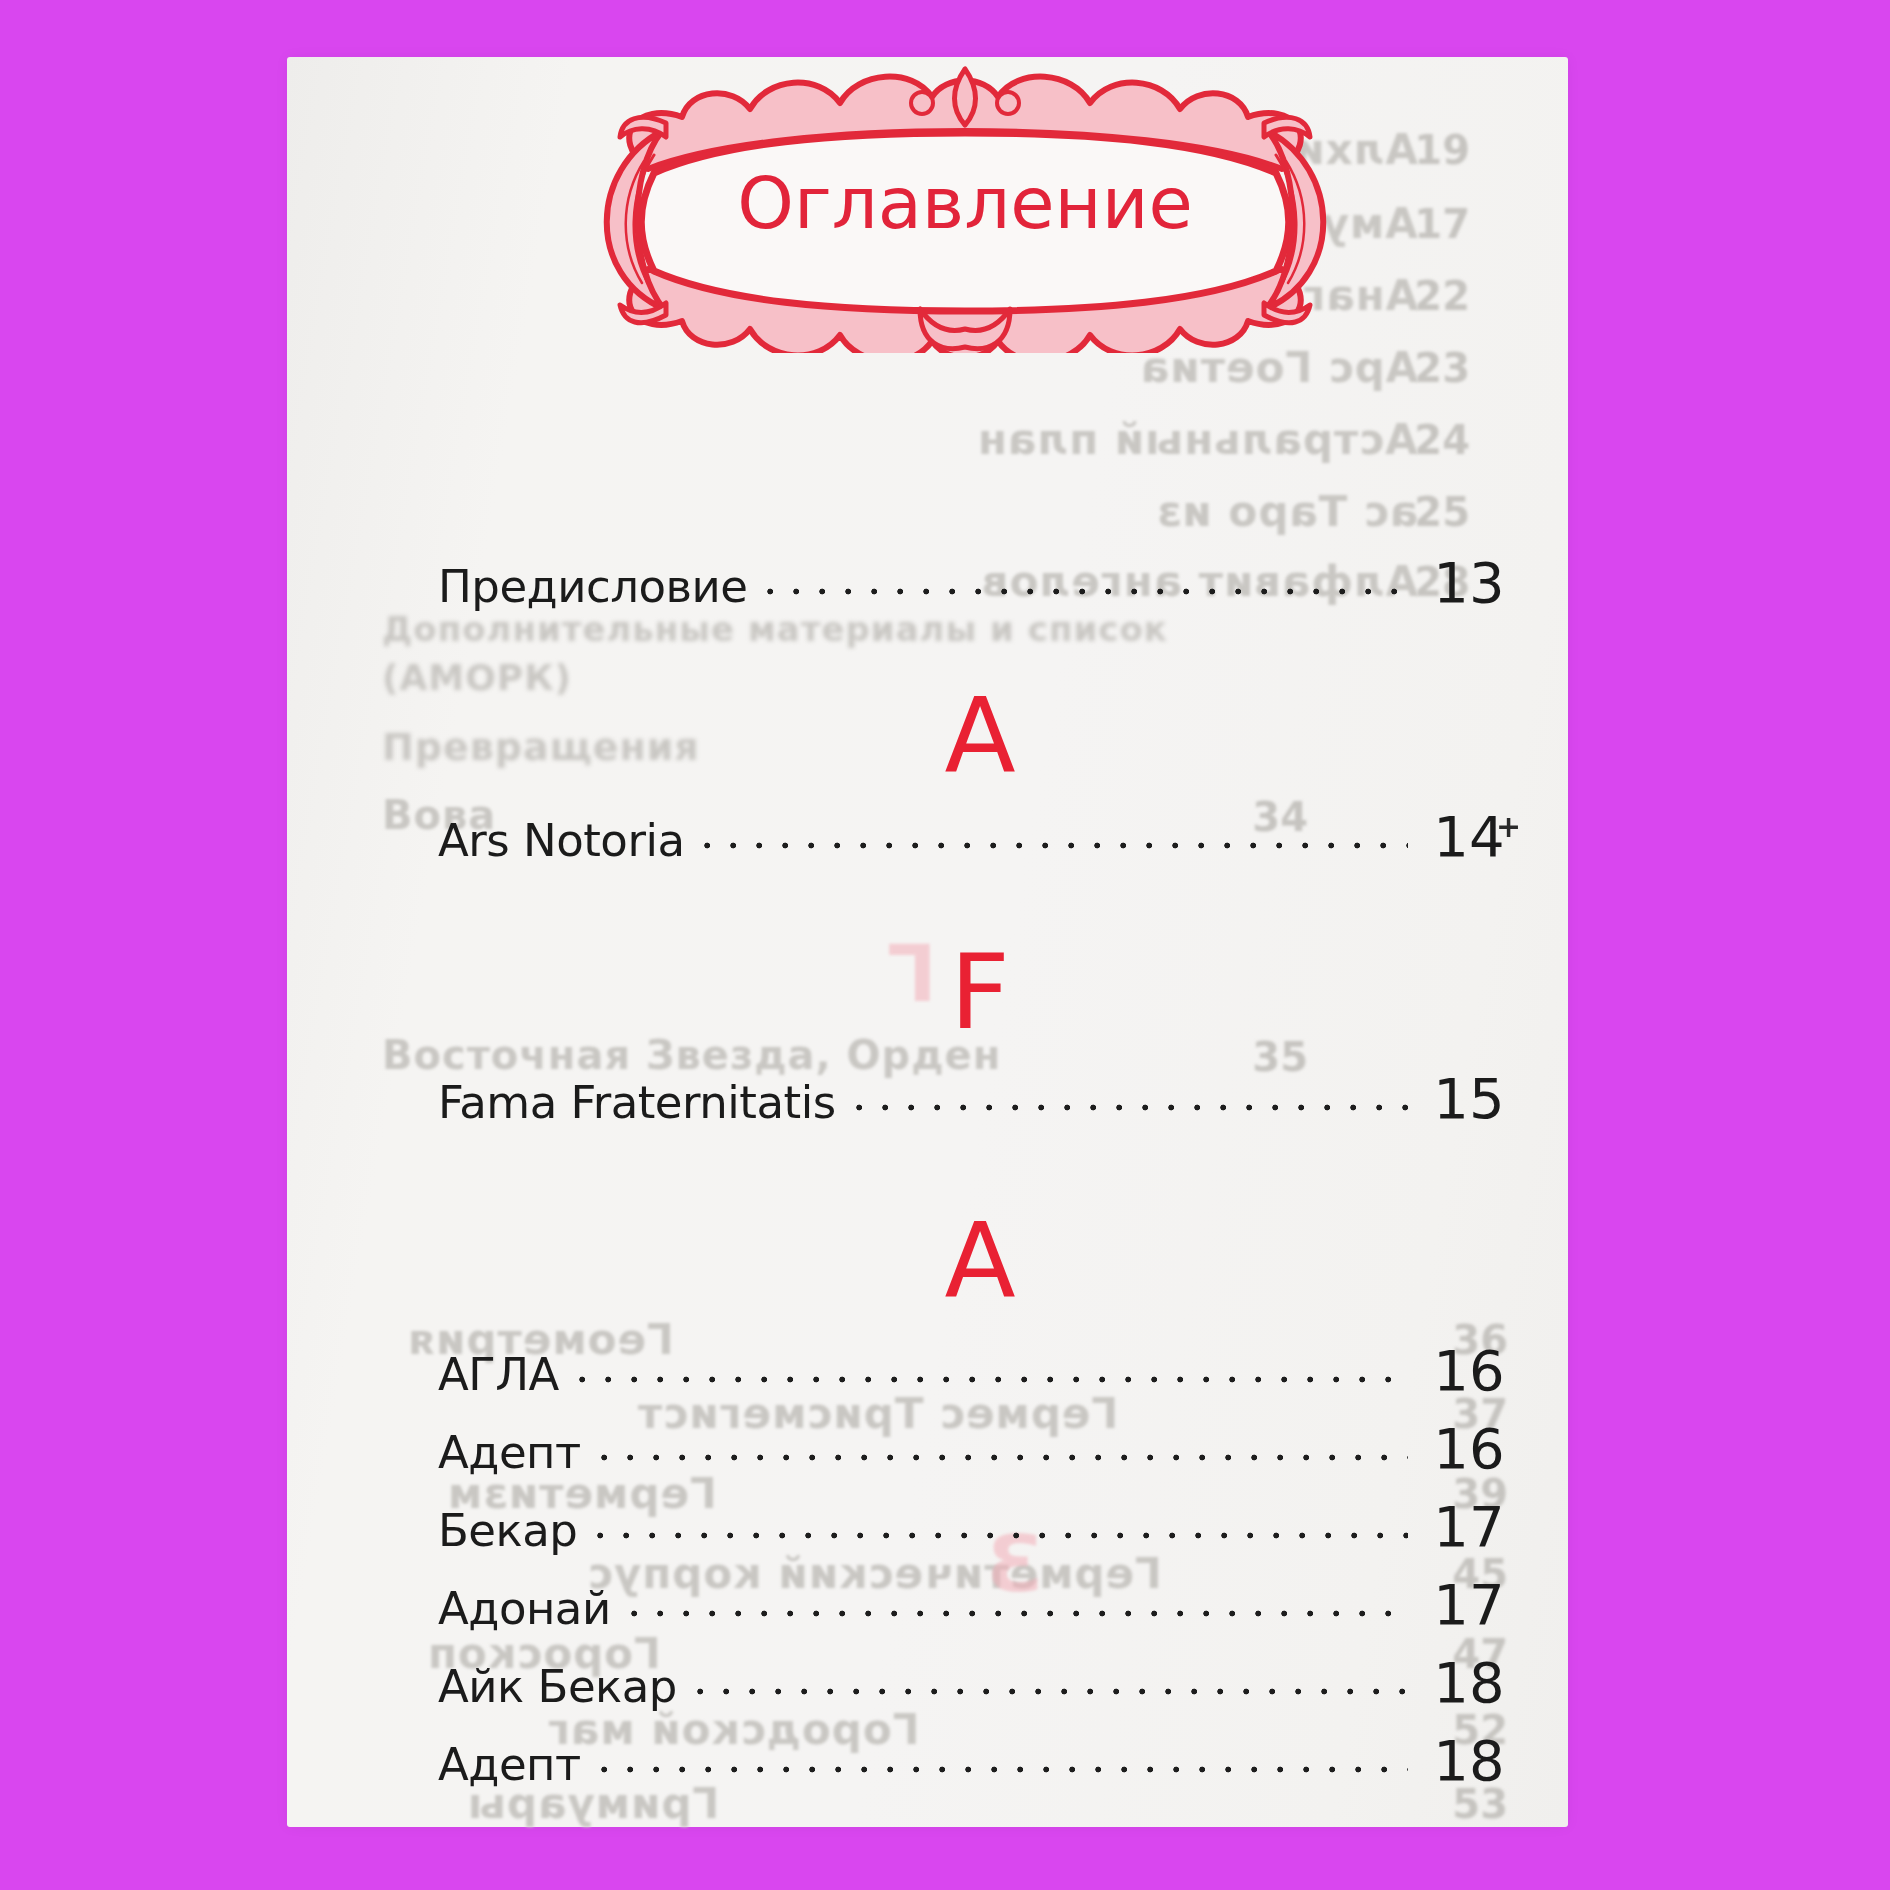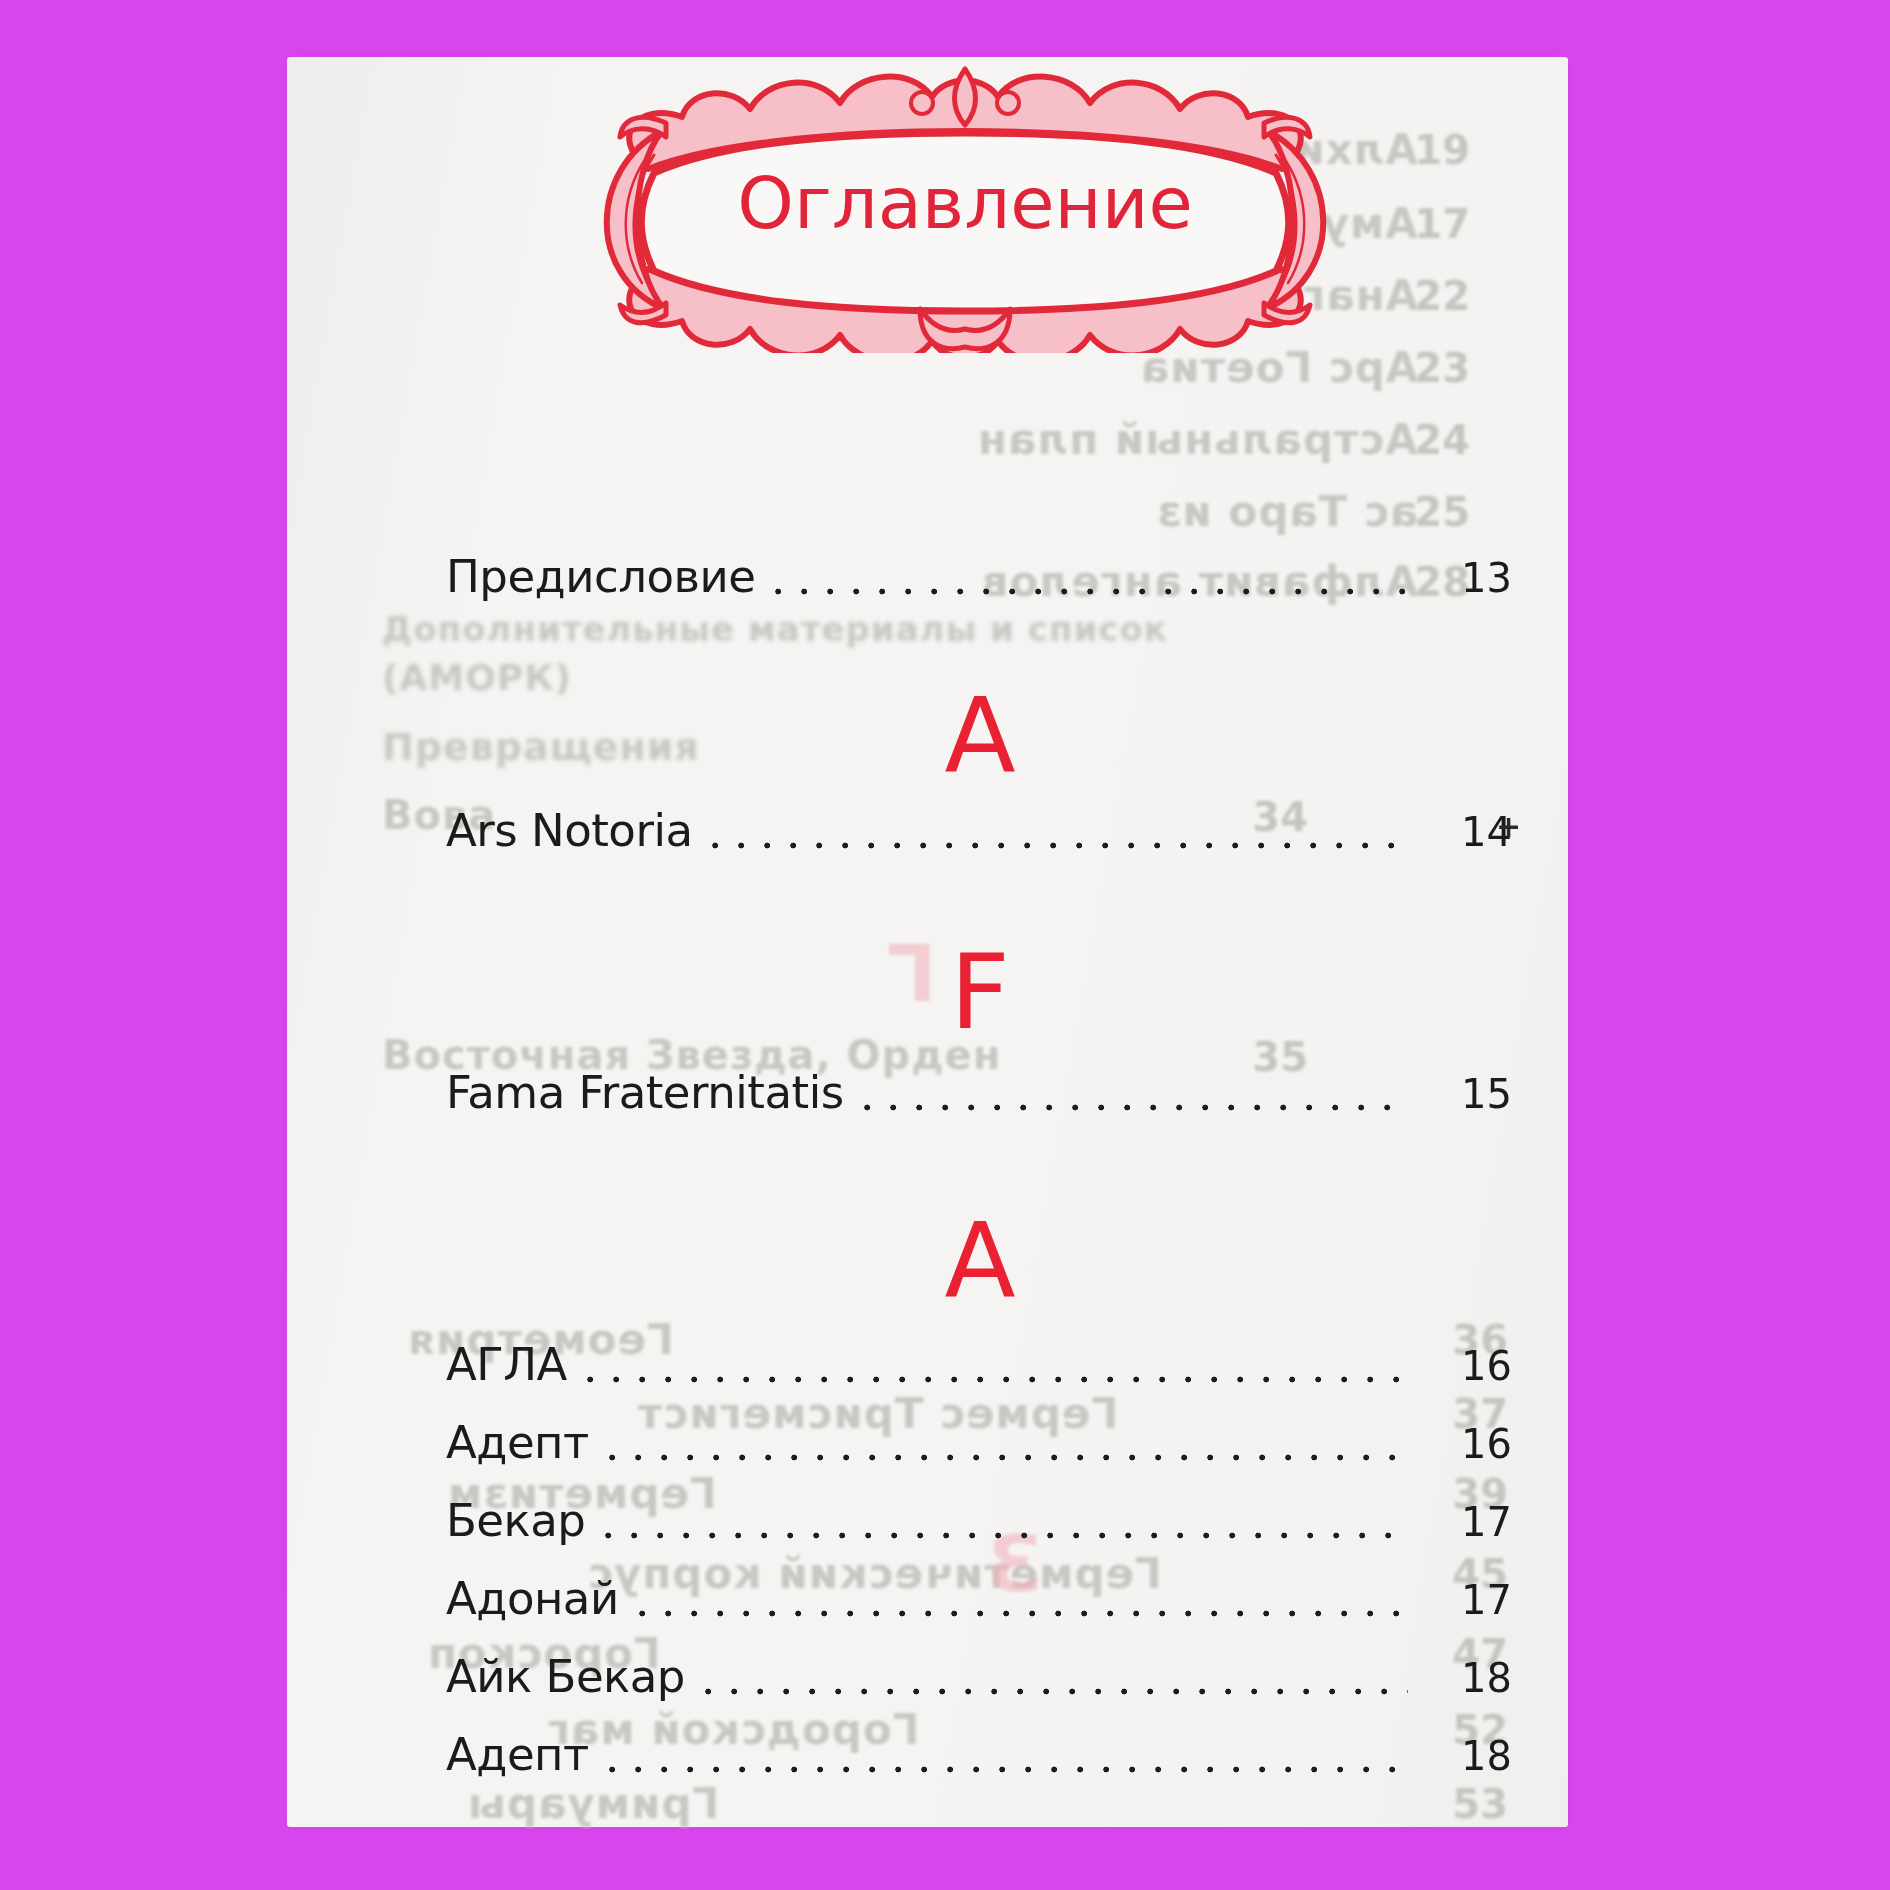--- a/index.html
+++ b/index.html
@@ -26,29 +26,29 @@
   .cartouche{position:absolute;left:283px;top:0px;width:790px;height:296px;}
   .cartouche svg{position:absolute;left:0;top:0;}
   .title{
     position:absolute;left:0;right:0;top:104px;margin:0;
     text-align:center;font-size:72px;font-weight:normal;
     letter-spacing:0px;color:#e2२a;
   }
   
   .toc-row{
     position:absolute;left:151px;right:56px;height:58px;
-    display:flex;align-items:baseline;color:#1b1b1b;margin-left:8px;
+    display:flex;align-items:baseline;color:#1b1b1b;
   }
   .toc-label{font-size:45px;letter-spacing:-0.5px;white-space:nowrap;}
   .dots{
     flex:1;height:9px;align-self:flex-end;margin:0 18px 12px 20px;
     background-image:radial-gradient(circle at 3.2px 4.5px,#1d1d1d 2.6px,rgba(0,0,0,0) 3.2px);
     background-size:26px 9px;background-repeat:repeat-x;
   }
-  .toc-page{width:86px;text-align:right;font-size:40px;}
+  .toc-page{width:86px;text-align:center;font-size:56px;}
   .section-letter{
     position:absolute;left:593px;width:200px;text-align:center;
     font-size:104px;line-height:104px;color:#e92133;font-weight:normal;
   }
   .plus-mark{position:absolute;color:#2a2a2a;font-size:30px;font-weight:bold;}
 </style>
 </head>
 <body>
 
 <div class="stage">

